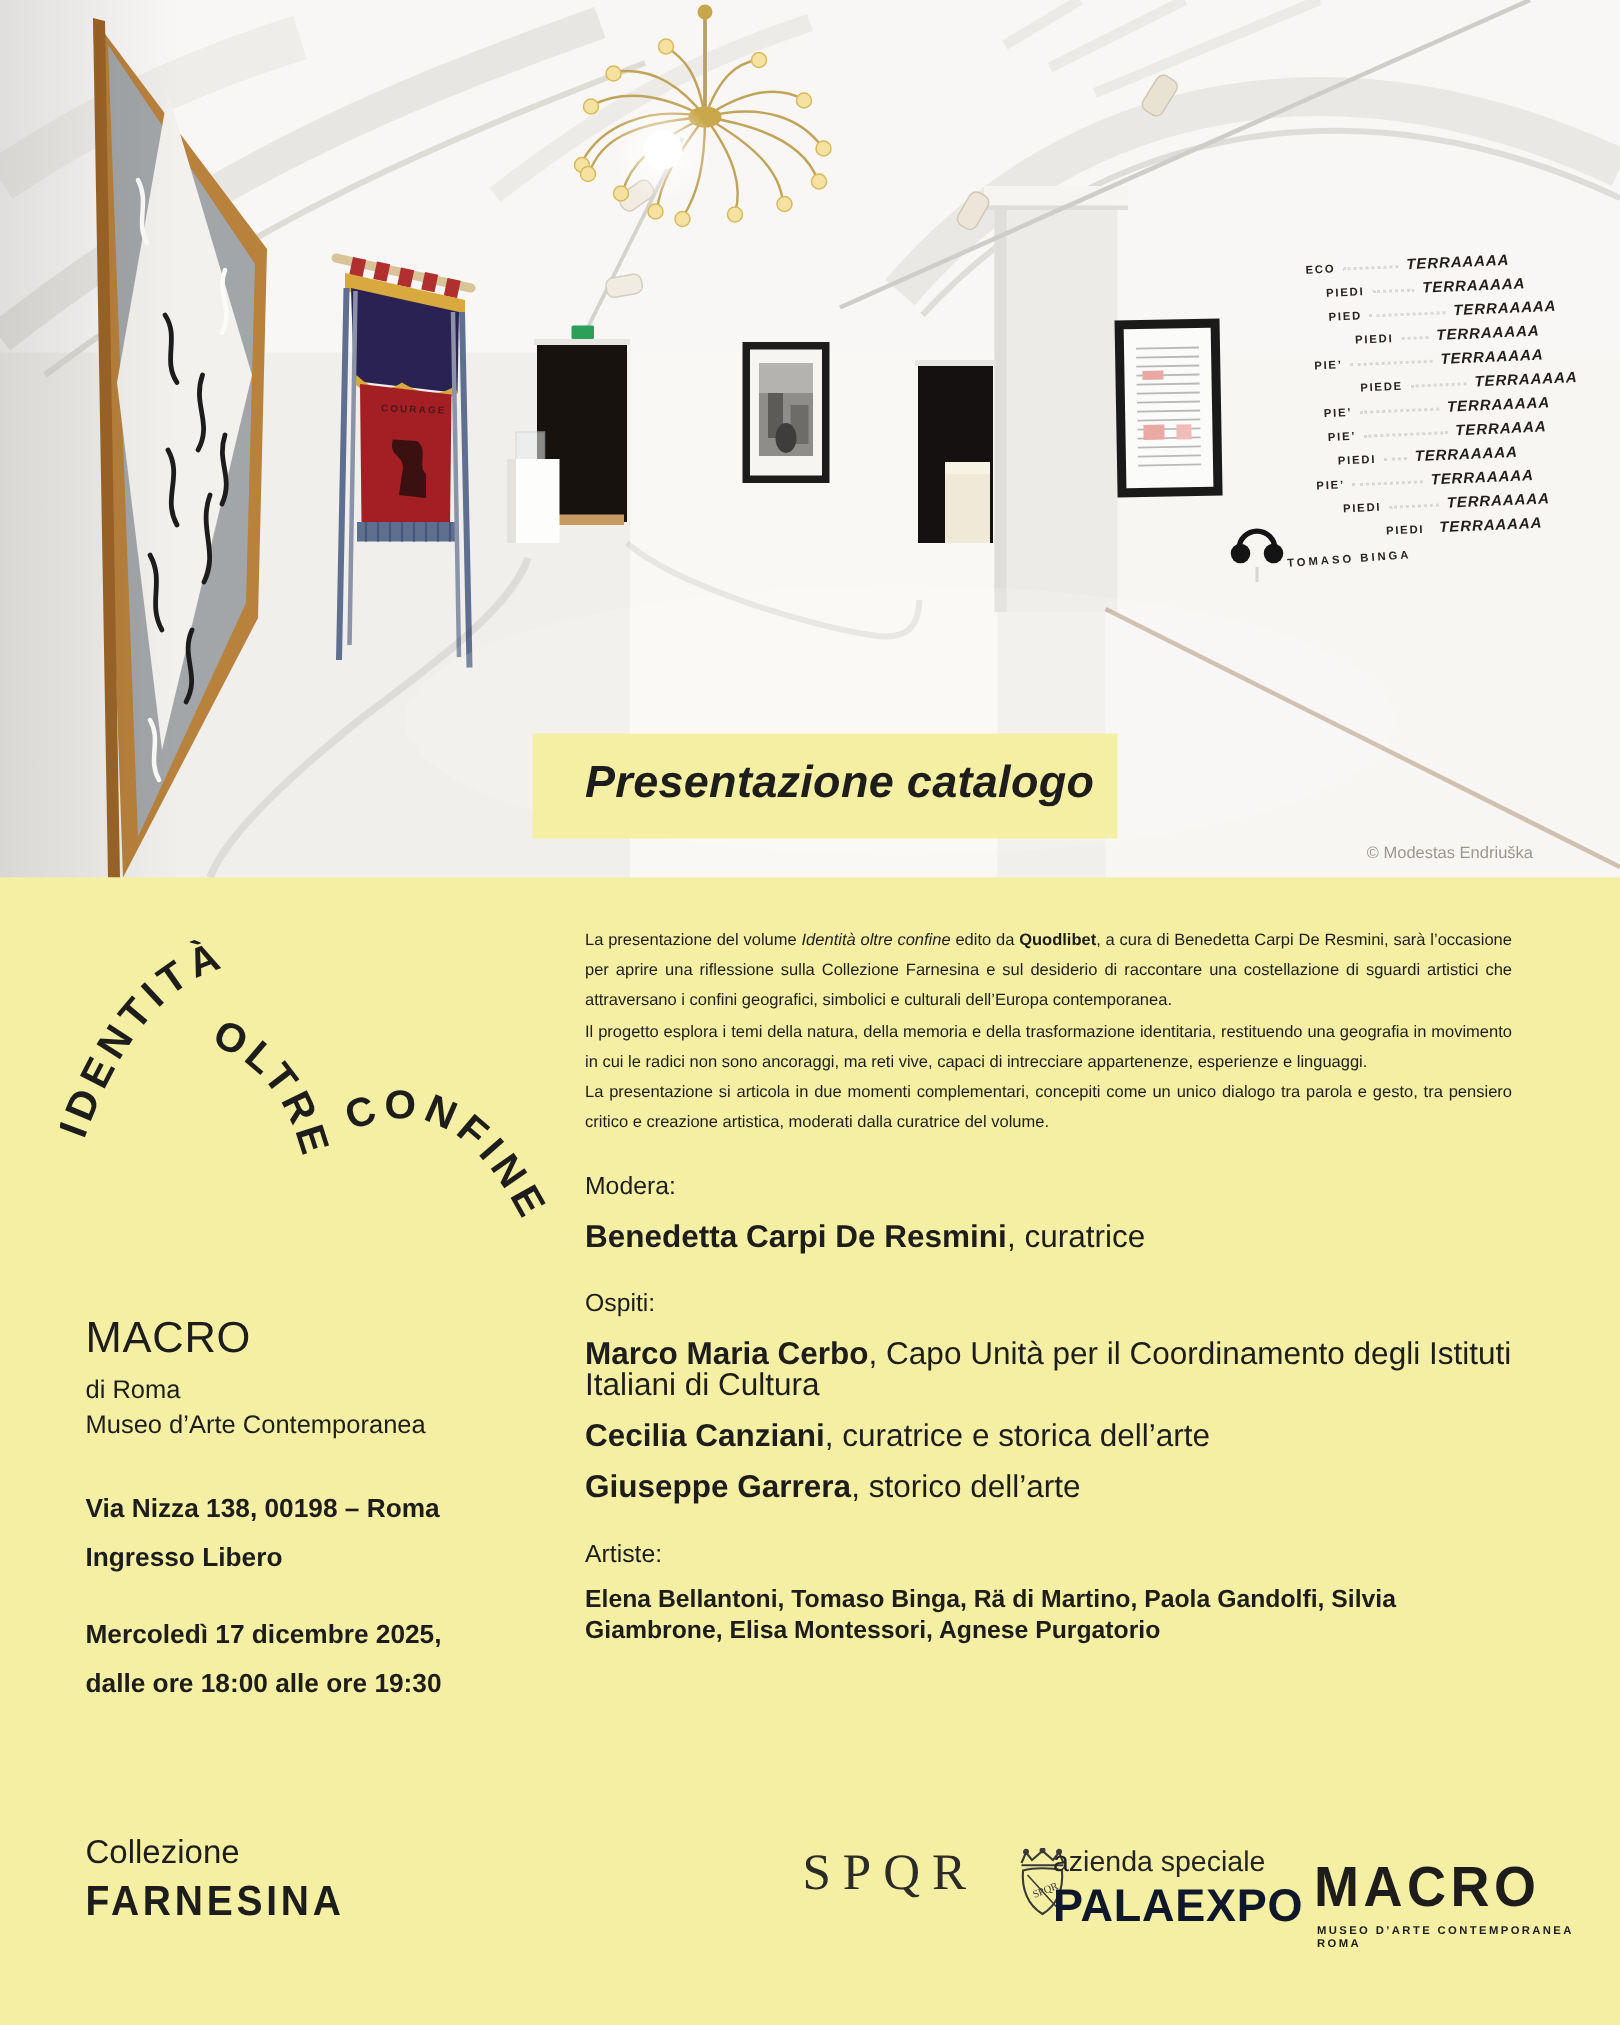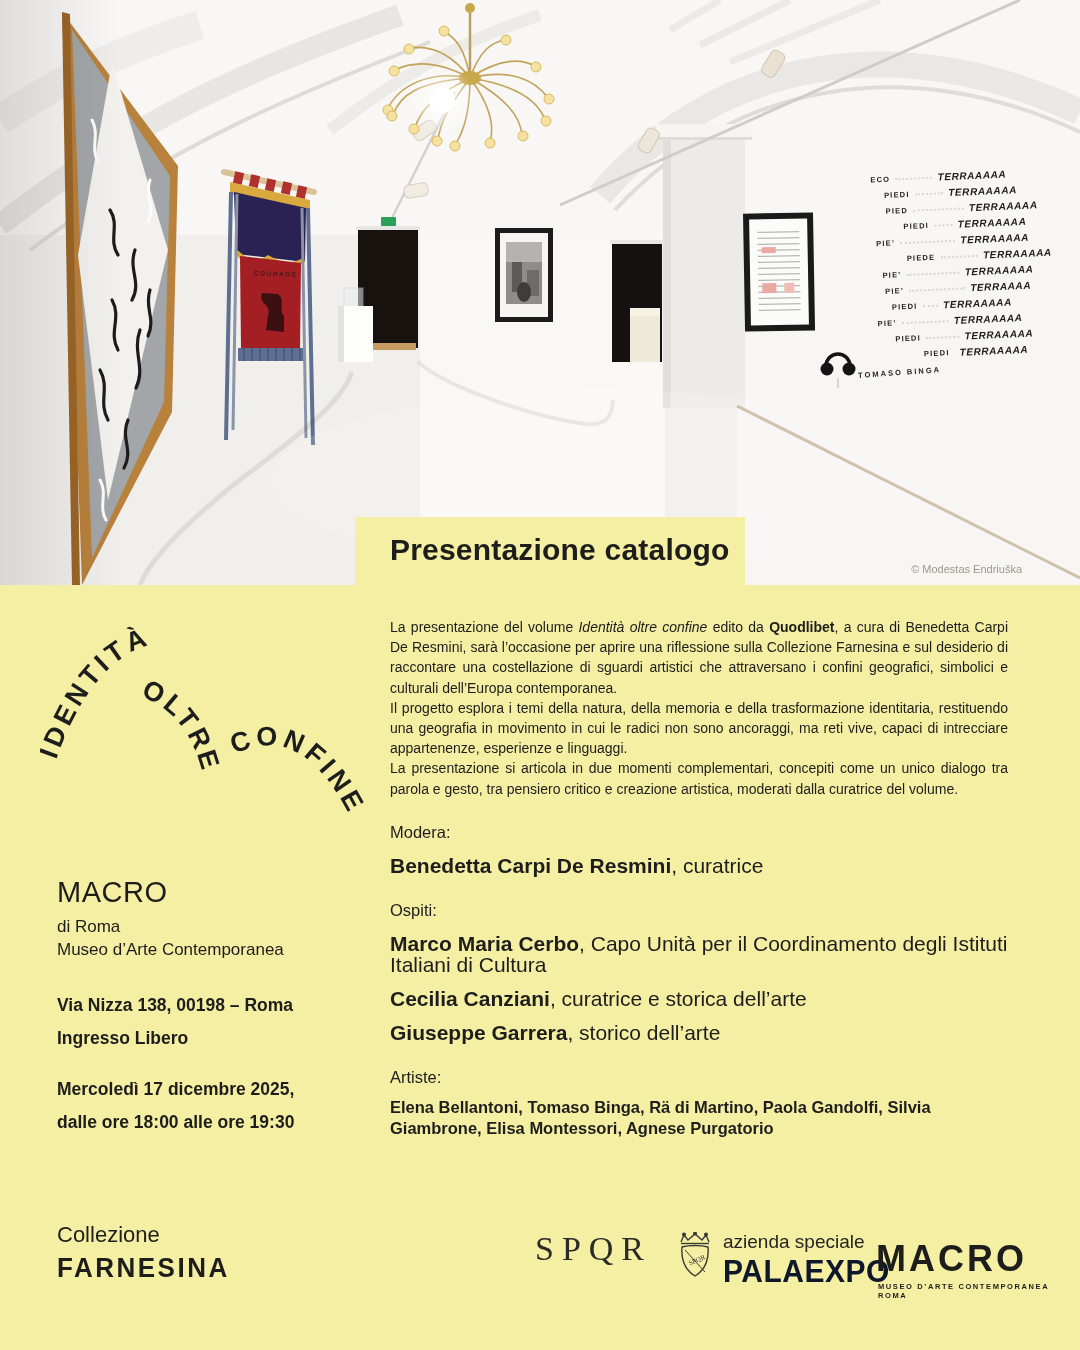--- a/index.html
+++ b/index.html
@@ -29,58 +29,58 @@
   .bt-row:nth-child(10){padding-left:13px;padding-right:60px;}
   .bt-row:nth-child(11){padding-left:30px;padding-right:50px;}
   .bt-row:nth-child(12){padding-left:58px;padding-right:62px;}
   .binga-sig{position:absolute;left:858px;top:368px;font-size:7.5px;font-weight:bold;
     letter-spacing:2px;color:#2a2622;transform:rotate(-4deg);}
   .courage{position:absolute;left:254px;top:270px;font-size:6.5px;font-weight:bold;
     letter-spacing:1.5px;color:#47191c;transform:rotate(2deg);}
   .credit{position:absolute;right:58px;top:563px;font-size:11px;color:#9b978d;}
 
   
-  .banner{position:absolute;left:355px;top:517px;width:390px;height:70px;
-    background:#f5efa4;}
+  .banner{position:absolute;left:355px;top:489px;width:390px;height:70px;
+    background:#f5efa4;font-style:italic;}
   .banner h1{margin:0;padding:16px 0 0 35px;font-size:30px;font-weight:bold;
     letter-spacing:.2px;color:#1d1d1b;}
 
   
   .curved{position:absolute;left:40px;top:600px;}
   .curved text{font-family:"Liberation Sans",sans-serif;font-weight:bold;
     font-size:27px;letter-spacing:4px;fill:#1d1d1b;}
   .curved .short{letter-spacing:3px;}
 
   
   .leftcol{position:absolute;left:57px;top:876px;width:300px;}
   .venue-name{font-size:29px;letter-spacing:.5px;margin:0 0 6px 0;font-weight:normal;}
   .venue-sub{font-size:17px;line-height:23px;margin:0;}
   .venue-block2{margin-top:34px;}
   .vline{font-size:17.5px;font-weight:bold;margin:0 0 12px 0;}
   .venue-block3{margin-top:30px;}
 
   
   .rightcol{position:absolute;left:390px;top:617px;width:618px;}
-  .body-text{font-size:14px;line-height:20.2px;text-align:justify;margin:0;}
+  .body-text{font-size:11px;line-height:20.2px;text-align:justify;margin:0;}
   .body-text .it{font-style:italic;}
   .b{font-weight:bold;}
   .label{font-size:16.5px;margin:24px 0 0 0;}
   .pline{font-size:21px;line-height:21px;margin:13px 0 0 0;}
   .gap-lg{margin-top:25px;}
   .artists{font-size:16.5px;line-height:21px;font-weight:bold;margin:10px 0 0 0;}
 
   
   .farnesina{position:absolute;left:57px;top:1222px;}
   .farn1{font-size:22px;margin:0;}
   .farn2{font-size:26px;font-weight:bold;letter-spacing:2.5px;margin:3px 0 0 0;
     transform:scaleY(1.08);transform-origin:left top;}
   .roma-logo{position:absolute;left:535px;top:1230px;font-family:"Liberation Serif",serif;
     font-size:34px;letter-spacing:8px;color:#2b2b28;}
   .crest{position:absolute;left:676px;top:1232px;}
-  .palaexpo{position:absolute;left:723px;top:1231px;}
+  .palaexpo{position:absolute;left:702px;top:1231px;}
   .pala1{font-size:19px;margin:0;color:#242422;}
   .pala2{font-size:30px;font-weight:bold;letter-spacing:.5px;margin:1px 0 0 0;
     transform:scaleY(1.02);transform-origin:left top;color:#0f172a;}
   .macro-logo{position:absolute;left:876px;top:1236px;}
   .macro1{font-size:36px;font-weight:bold;letter-spacing:3px;margin:0;color:#1d1d1b;
     transform:scaleY(1.05);transform-origin:left top;}
   .macro2{font-size:7.5px;font-weight:bold;letter-spacing:1.6px;margin:4px 0 0 2px;color:#1d1d1b;}
 </style>
 </head>
 <body>

